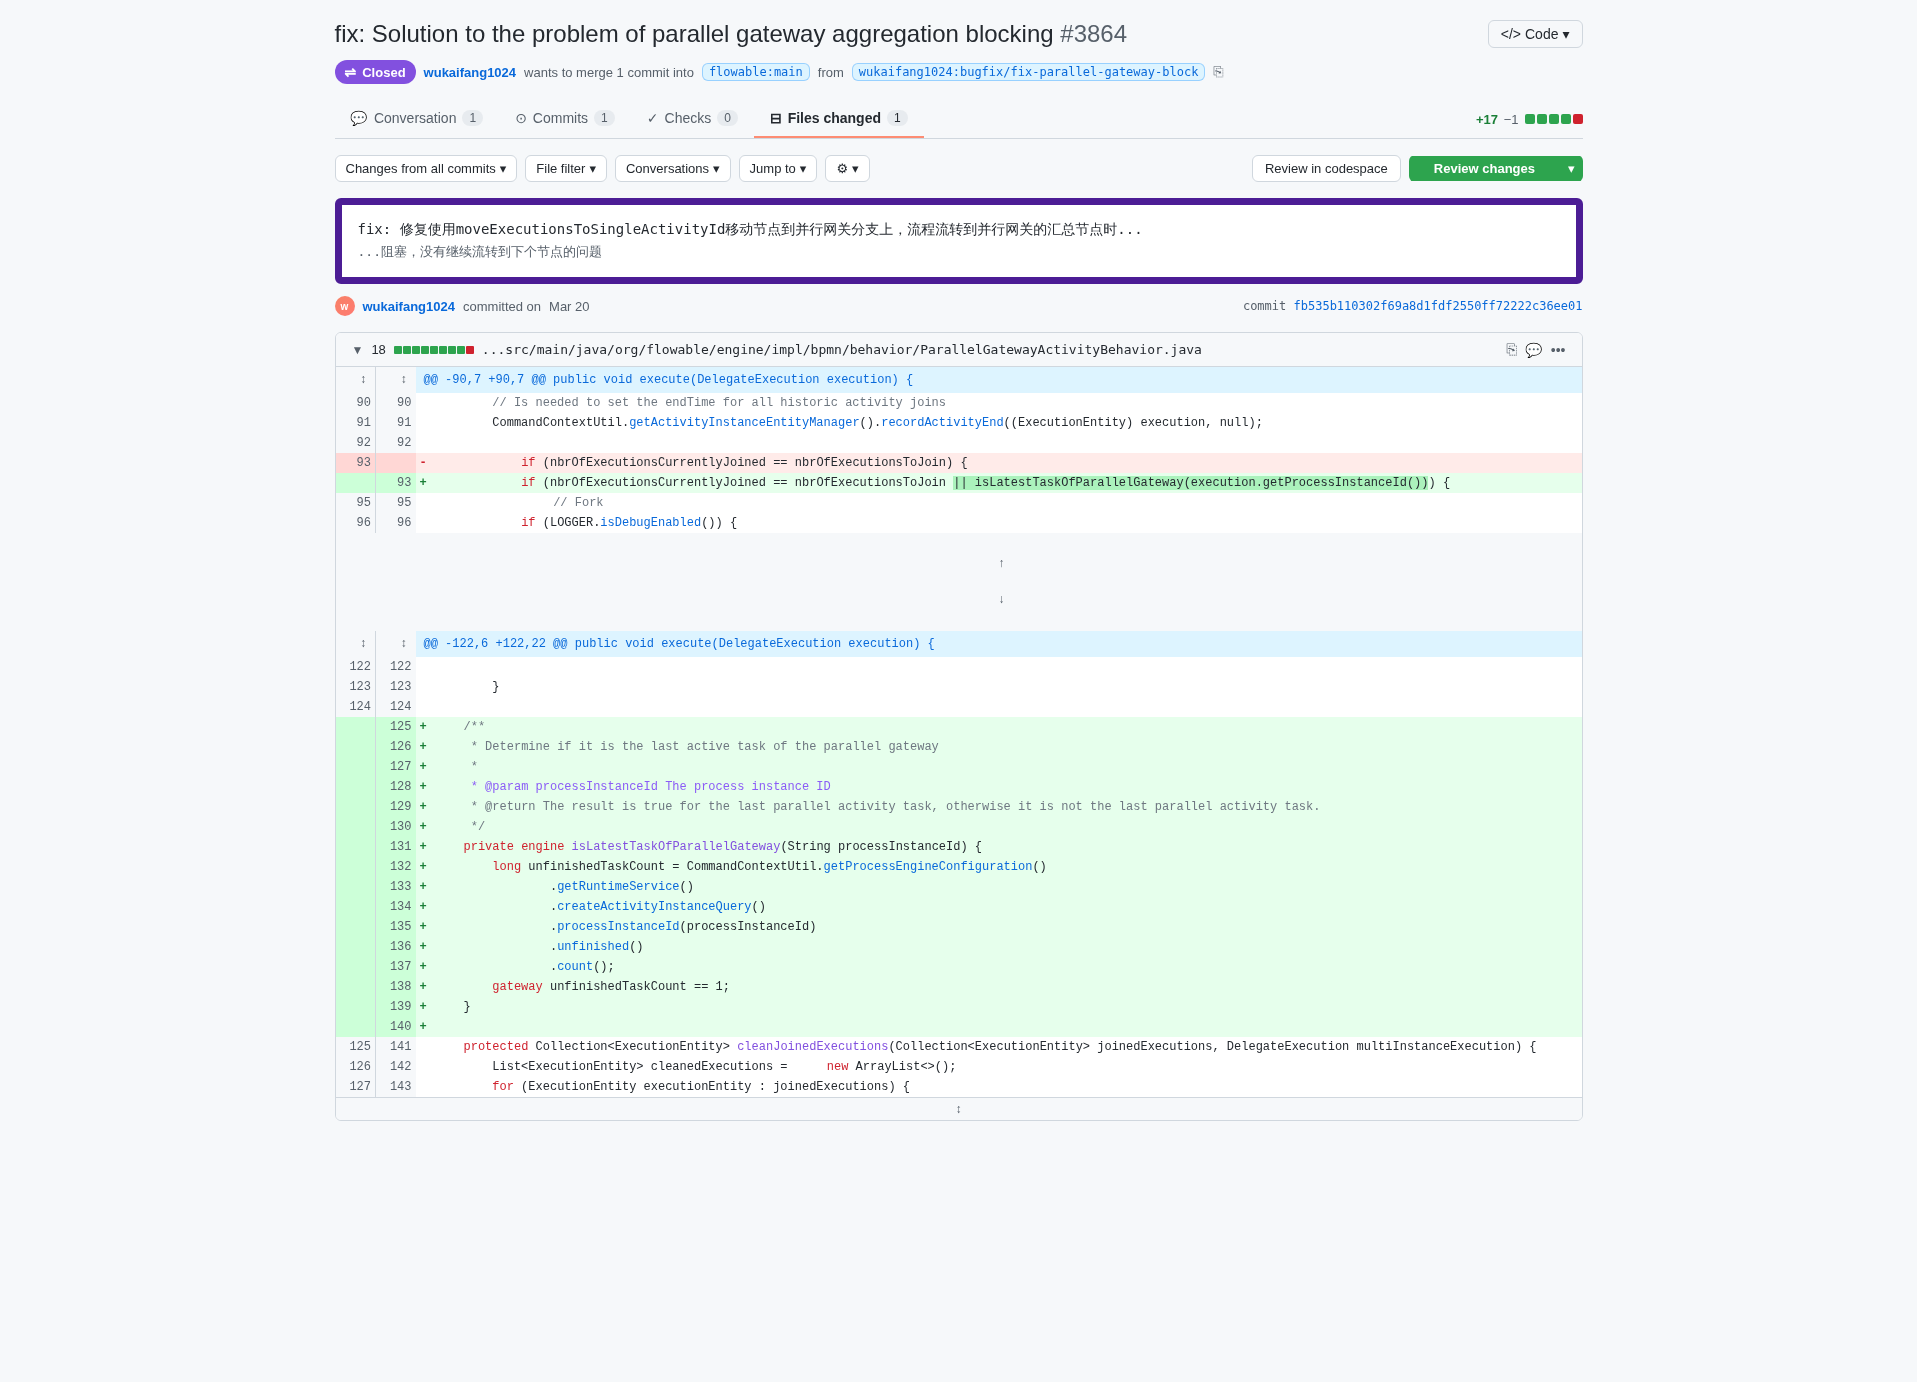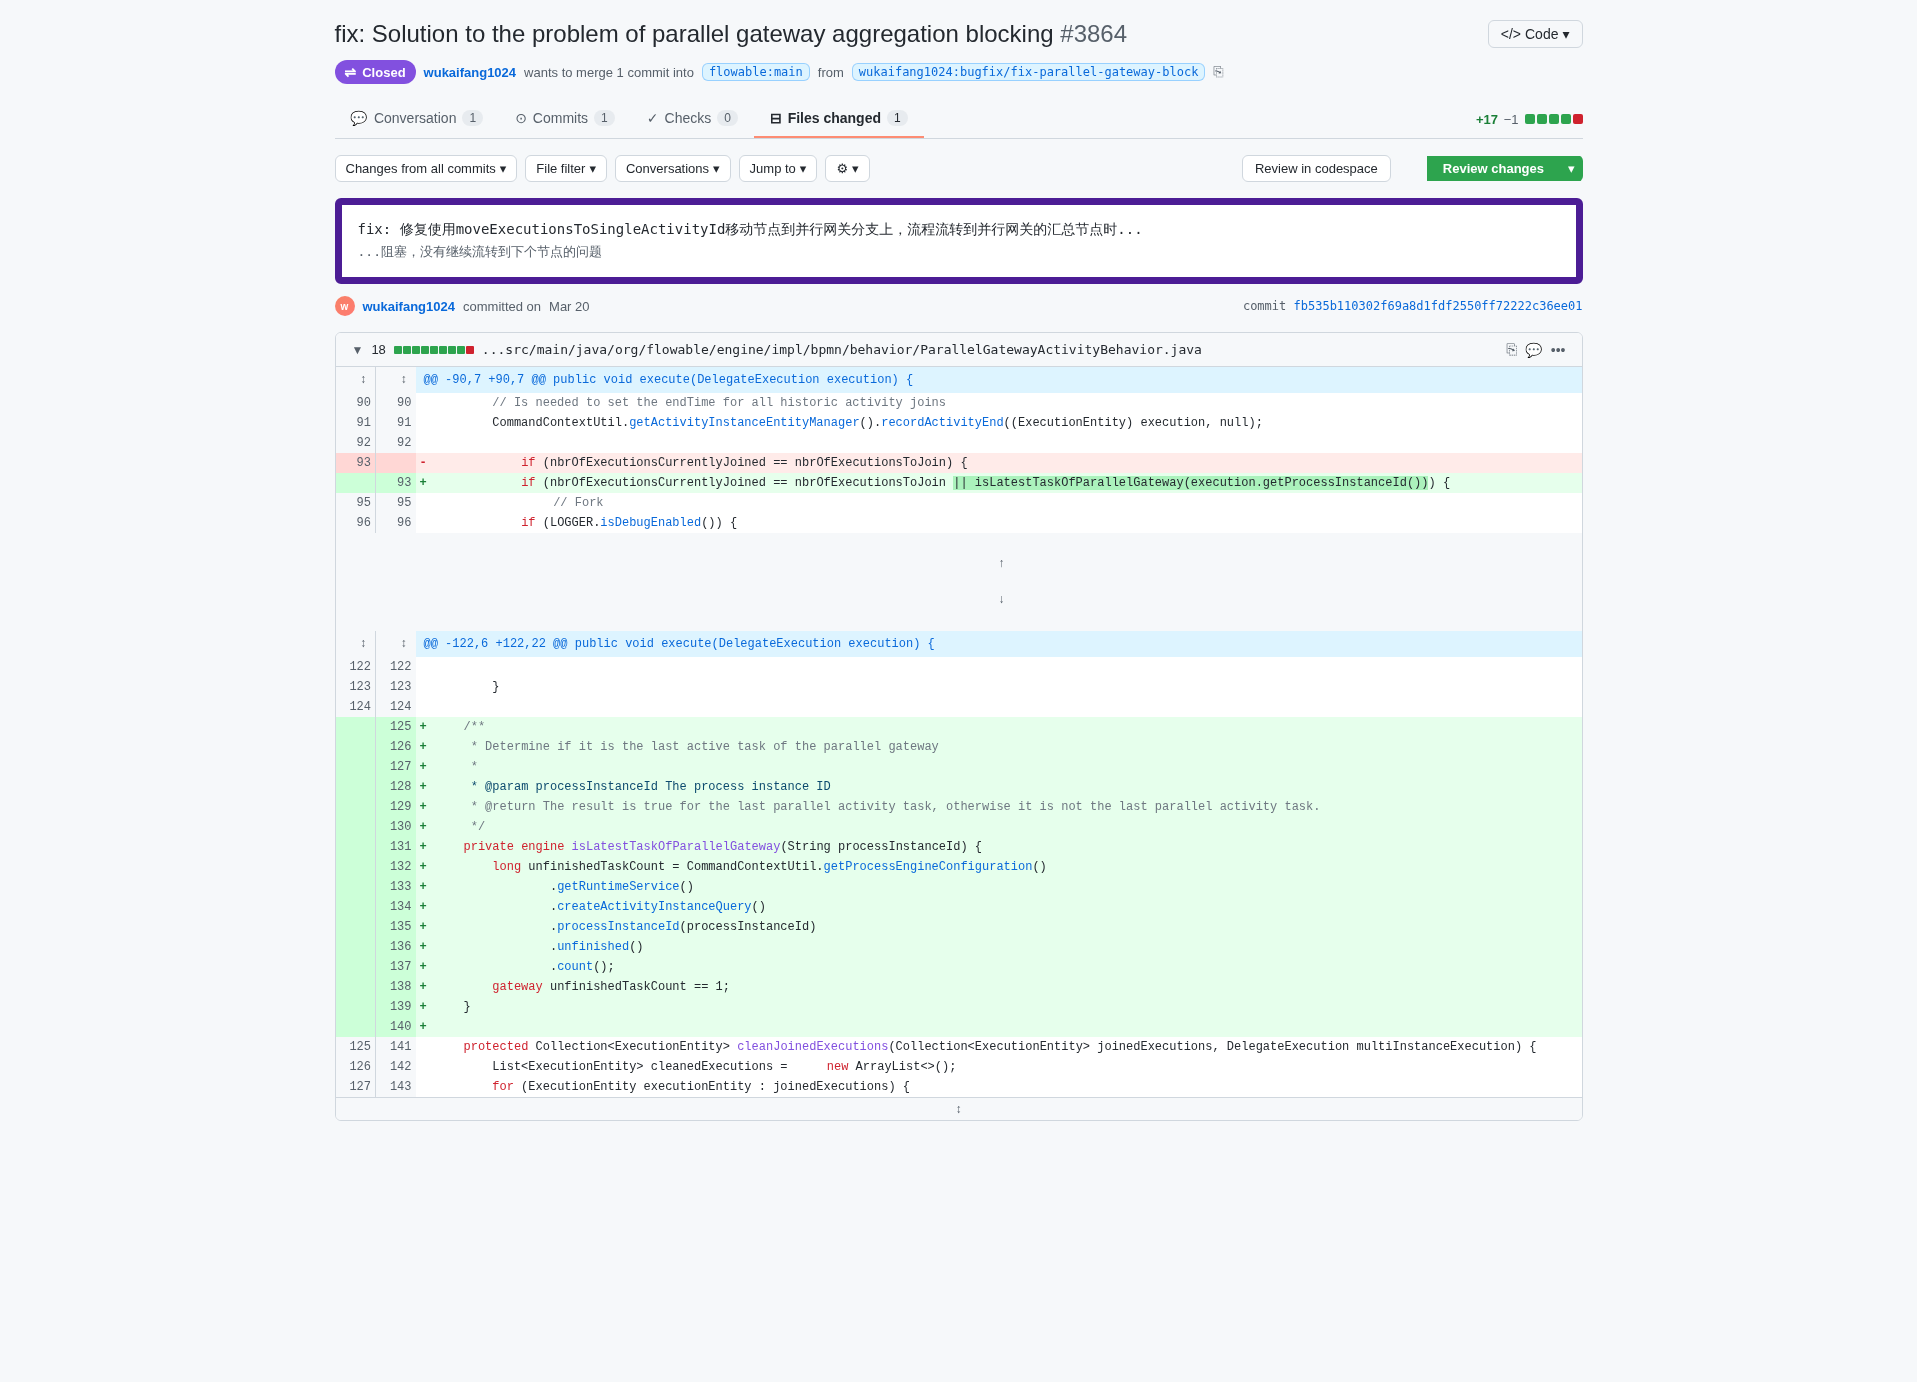--- a/index.html
+++ b/index.html
@@ -166,28 +166,27 @@
     }
     .review-changes-btn {
       display: flex;
       align-items: center;
       gap: 0;
       border-radius: 6px;
       overflow: hidden;
       cursor: pointer;
     }
     .review-changes-main {
-      padding: 5px 16px;
+      padding: 5px 25px;
       background: #2da44e;
       color: white;
       font-size: 13px;
       font-weight: 600;
       border: none;
       cursor: pointer;
-      margin-left: 28px;
     }
     .review-changes-arrow {
       padding: 5px 8px;
       background: #2da44e;
       color: white;
       font-size: 13px;
       border-left: 1px solid #2c974b;
       border: none;
       cursor: pointer;
     }
@@ -581,21 +580,21 @@
         <tr class="line-add">
           <td class="line-num left"></td>
           <td class="line-num" style="background:#ccffd8;">127</td>
           <td class="sign-col add-sign">+</td>
           <td class="line-content">    <span style="color:#6e7781;"> *</span></td>
         </tr>
         <tr class="line-add">
           <td class="line-num left"></td>
           <td class="line-num" style="background:#ccffd8;">128</td>
           <td class="sign-col add-sign">+</td>
-          <td class="line-content">    <span style="color:#0c4a6e;text-align:center;"> * @param processInstanceId The process instance ID</span></td>
+          <td class="line-content">    <span style="color:#8b5cf6;text-align:center;"> * @param processInstanceId The process instance ID</span></td>
         </tr>
         <tr class="line-add">
           <td class="line-num left"></td>
           <td class="line-num" style="background:#ccffd8;">129</td>
           <td class="sign-col add-sign">+</td>
           <td class="line-content">    <span style="color:#6e7781;"> * @return The result is true for the last parallel activity task, otherwise it is not the last parallel activity task.</span></td>
         </tr>
         <tr class="line-add">
           <td class="line-num left"></td>
           <td class="line-num" style="background:#ccffd8;">130</td>

